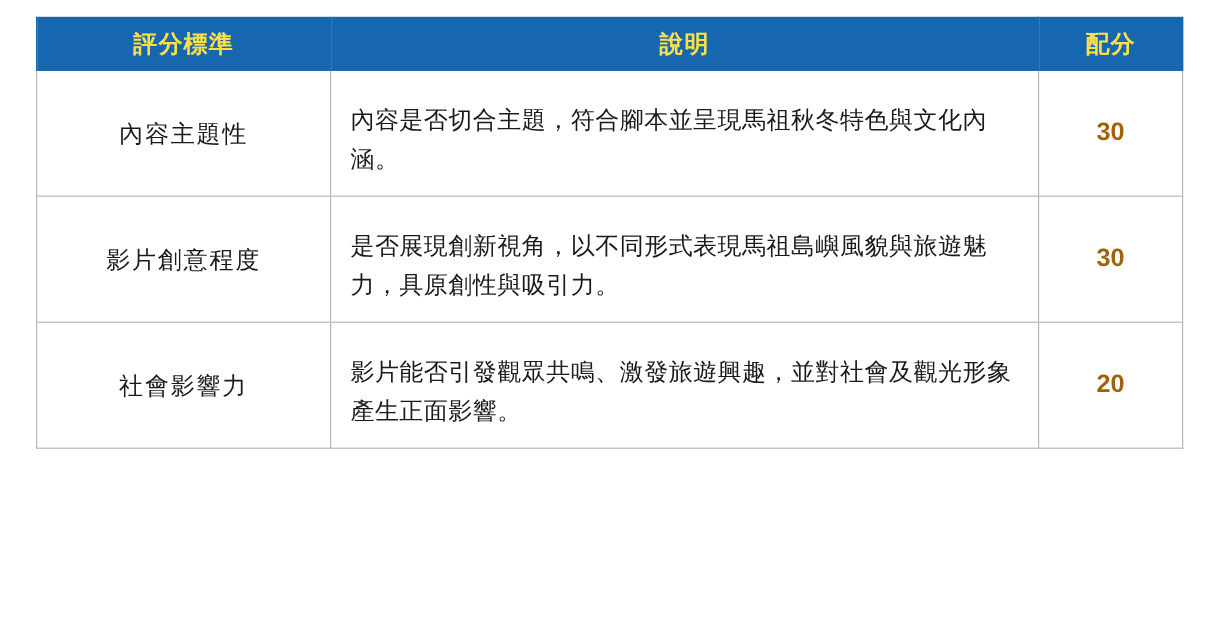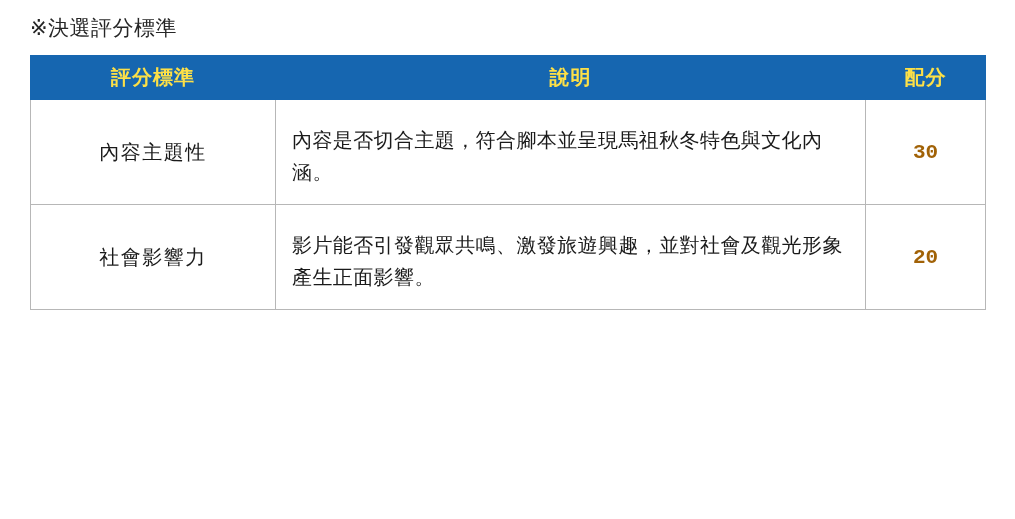--- a/index.html
+++ b/index.html
@@ -70,28 +70,27 @@
     letter-spacing: 0.4px;
     color: #1a1a1a;
   }
   td.score {
     text-align: center;
     font-size: 21px;
     font-weight: 700;
     padding: 6px 8px;
     color: #a16207;
   }
-  tr.row { height: 105px; font-family: Liberation Mono, monospace; }
+  tr.row { height: 105px; }
 </style>
 </head>
 <body>
 
 <div class="page">
 
-  <h1 class="section-title">※決選評分標準</h1>
 
   <table class="criteria">
     <colgroup>
       <col class="c-name">
       <col class="c-desc">
       <col class="c-score">
     </colgroup>
     <thead>
       <tr>
         <th>評分標準</th>
@@ -99,20 +98,25 @@
         <th>配分</th>
       </tr>
     </thead>
     <tbody>
       <tr class="row">
         <td class="name">內容主題性</td>
         <td class="desc">內容是否切合主題，符合腳本並呈現馬祖秋冬特色與文化內涵。</td>
         <td class="score">30</td>
       </tr>
       <tr class="row">
+        <td class="name">影片創意程度</td>
+        <td class="desc">是否展現創新視角，以不同形式表現馬祖島嶼風貌與旅遊魅力，具原創性與吸引力。</td>
+        <td class="score">30</td>
+      </tr>
+      <tr class="row">
         <td class="name">社會影響力</td>
         <td class="desc">影片能否引發觀眾共鳴、激發旅遊興趣，並對社會及觀光形象產生正面影響。</td>
         <td class="score">20</td>
       </tr>
     </tbody>
   </table>
 
 </div>
 
 </body></html>

